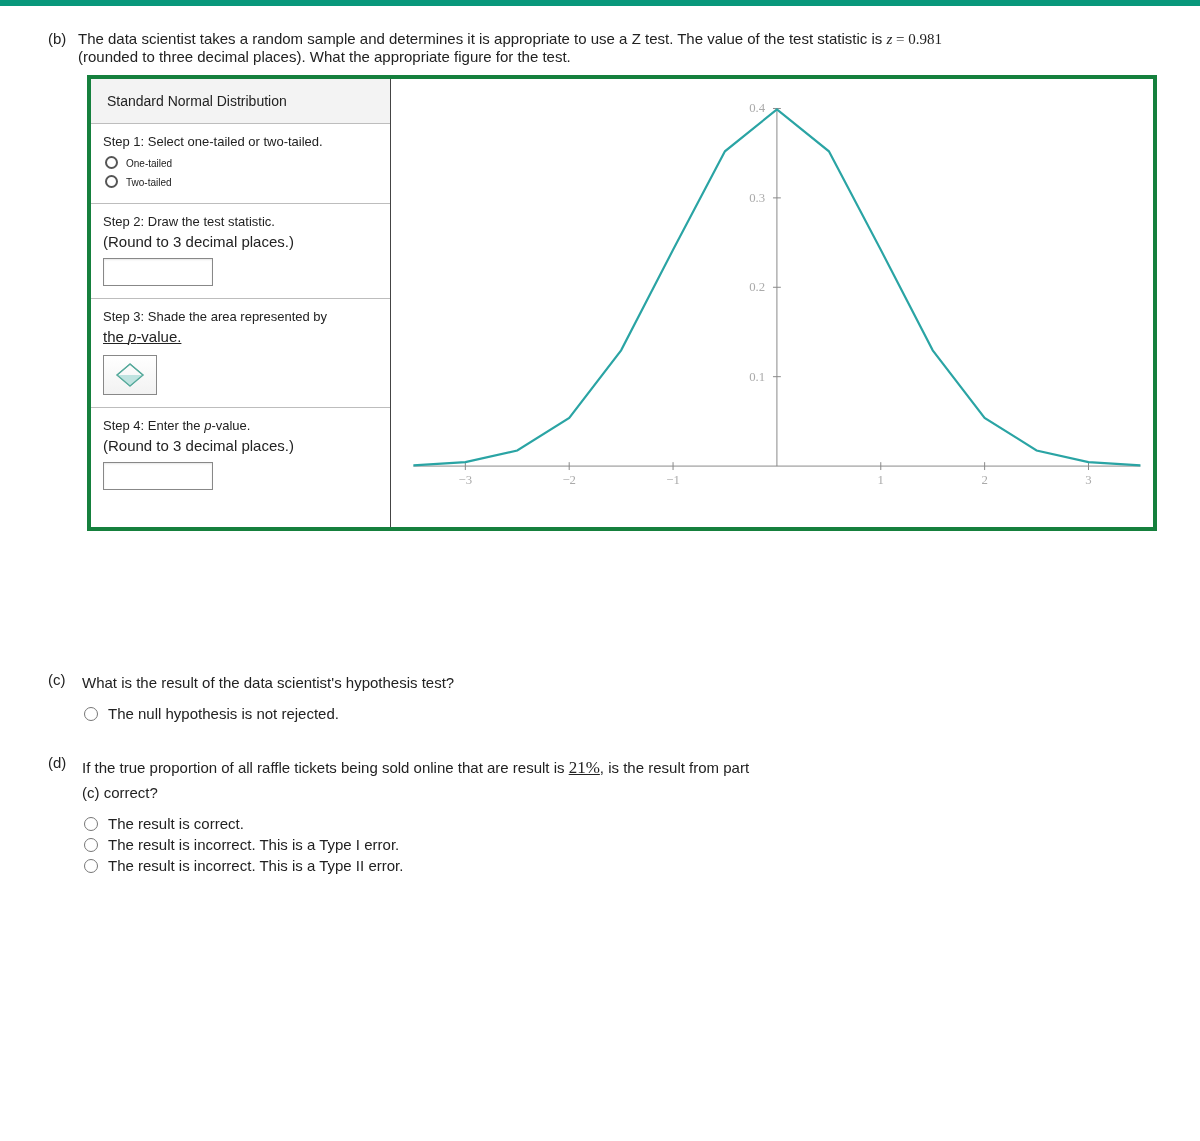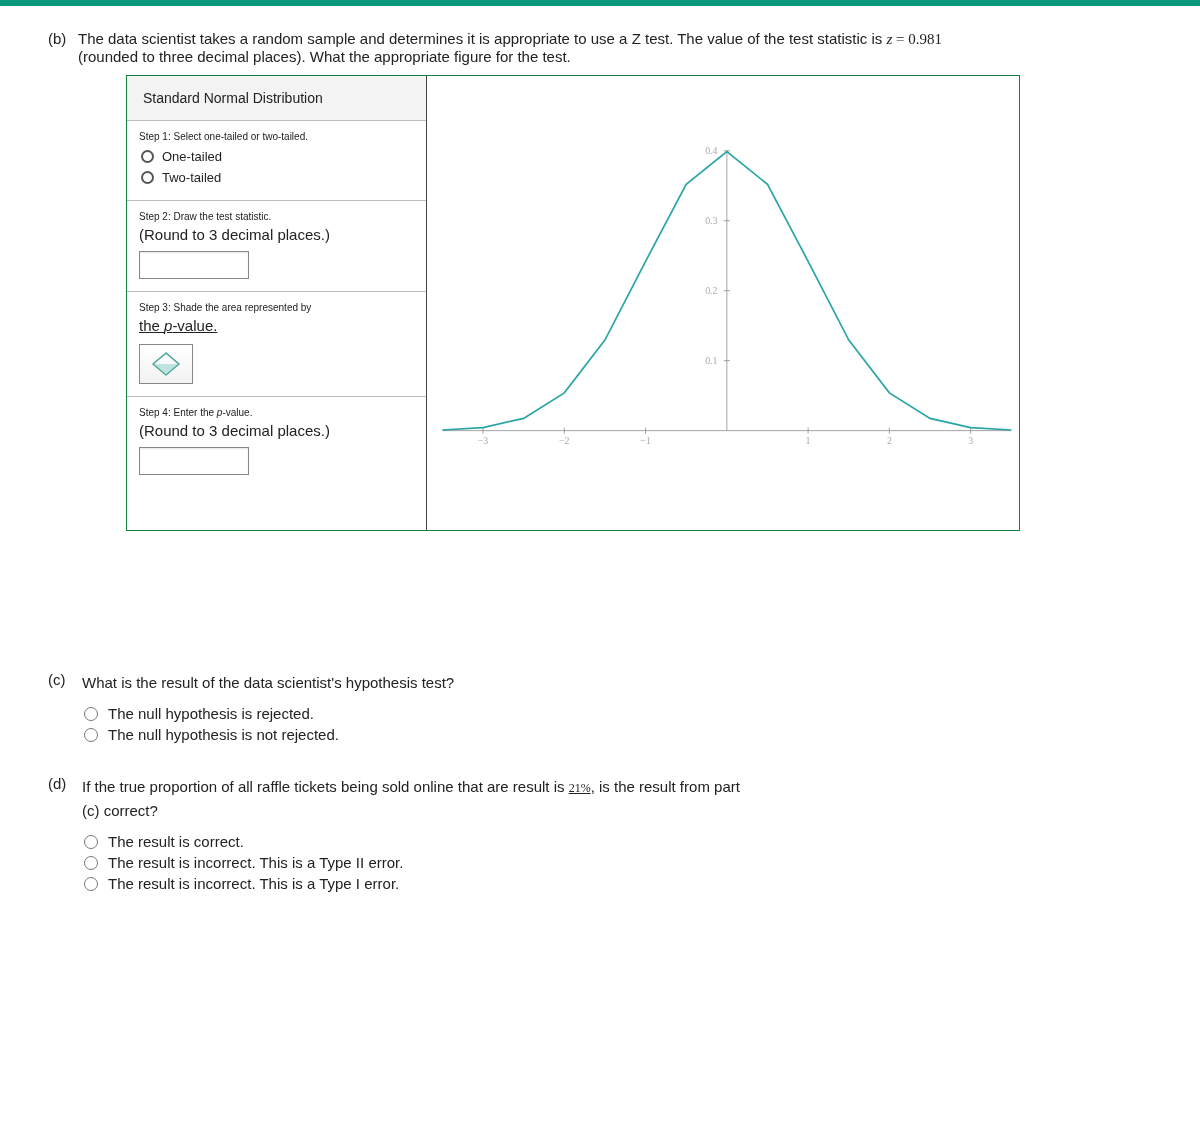--- a/index.html
+++ b/index.html
@@ -22,24 +22,24 @@
     margin-bottom: 18px;
   }
   .equation {
     font-family: Georgia, 'Times New Roman', serif;
     font-style: italic;
   }
   .equation .num {
     font-style: normal;
   }
   .figure-container {
-    margin: 10px 0 0 78px;
-    width: 894px;
+    margin: 10px 0 0 39px;
+    width: 1070px;
     height: 456px;
-    border: 1px solid #15803d;
+    border: 4px solid #15803d;
     display: flex;
   }
   .side-panel {
     width: 300px;
     border-right: 1px solid #444;
     display: flex;
     flex-direction: column;
     font-size: 13px;
   }
   .panel-header {
@@ -48,32 +48,32 @@
     border-bottom: 1px solid #bdbdbd;
     font-size: 14px;
     text-align: left;
   }
   .panel-block {
     padding: 10px 12px 12px 12px;
     border-bottom: 1px solid #bdbdbd;
   }
   .panel-block.last { border-bottom: none; }
   .step-title {
-    font-size: 10px;
+    font-size: 13px;
     margin-bottom: 4px;
   }
   .step-sub {
     font-size: 15px;
     margin-bottom: 8px;
   }
   .radio-row {
     display: flex;
-    align-items: center;
+    align-items: flex-end;
     padding: 3px 0 3px 2px;
-    font-size: 13px;
+    font-size: 10px;
   }
   .radio-btn {
     width: 13px;
     height: 13px;
     border: 2px solid #555;
     border-radius: 50%;
     margin-right: 8px;
     flex-shrink: 0;
   }
   .text-input {
@@ -120,21 +120,21 @@
     width: 14px;
     height: 14px;
     border: 1.6px solid #777;
     border-radius: 50%;
     margin-right: 10px;
     flex-shrink: 0;
   }
   .italic-p { font-style: italic; }
   .pct {
     font-family: Georgia, 'Times New Roman', serif;
-    font-size: 12px;
+    font-size: 17px;
     text-decoration: underline;
   }
   .tick-label {
     font-family: Georgia, 'Times New Roman', serif;
     font-size: 13px;
     fill: #aaa;
   }
 </style>
 </head>
 <body>
@@ -242,24 +242,20 @@
   </div>
 
   <div class="part-c" style="margin-top:140px;">
     <div style="display:flex;">
       <div style="width:34px;">(c)</div>
       <div class="q-text">What is the result of the data scientist's hypothesis test?</div>
     </div>
     <div class="answer-list">
       <div class="answer-row">
         <span class="radio-big"></span>
-        <span>The null hypothesis is rejected.</span>
-      </div>
-      <div class="answer-row">
-        <span class="radio-big"></span>
         <span>The null hypothesis is not rejected.</span>
       </div>
     </div>
   </div>
 
   <div class="part-d">
     <div style="display:flex;">
       <div style="width:34px;">(d)</div>
       <div class="q-text">
         <span>If the true proportion of all raffle tickets being sold online that are result is</span>
@@ -267,22 +263,22 @@
         <div>(c) correct?</div>
       </div>
     </div>
     <div class="answer-list">
       <div class="answer-row">
         <span class="radio-big"></span>
         <span>The result is correct.</span>
       </div>
       <div class="answer-row">
         <span class="radio-big"></span>
+        <span>The result is incorrect. This is a Type I error.</span>
+      </div>
+      <div class="answer-row">
+        <span class="radio-big"></span>
         <span>The result is incorrect. This is a Type II error.</span>
       </div>
-      <div class="answer-row">
-        <span class="radio-big"></span>
-        <span>The result is incorrect. This is a Type I error.</span>
-      </div>
     </div>
   </div>
 
 </div>
 
 </body></html>

